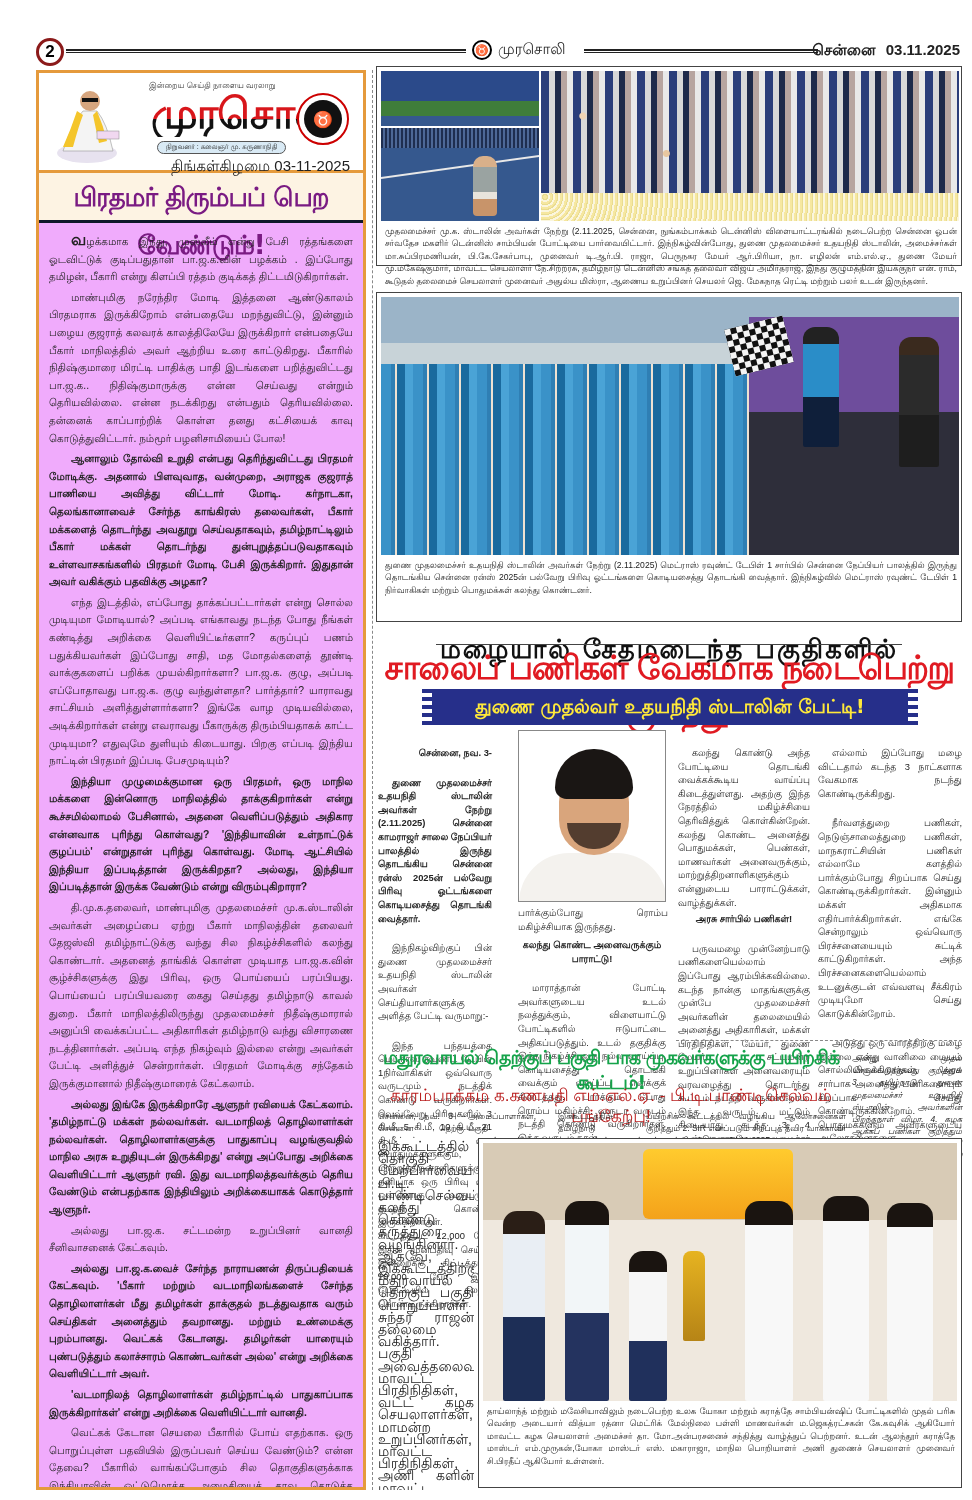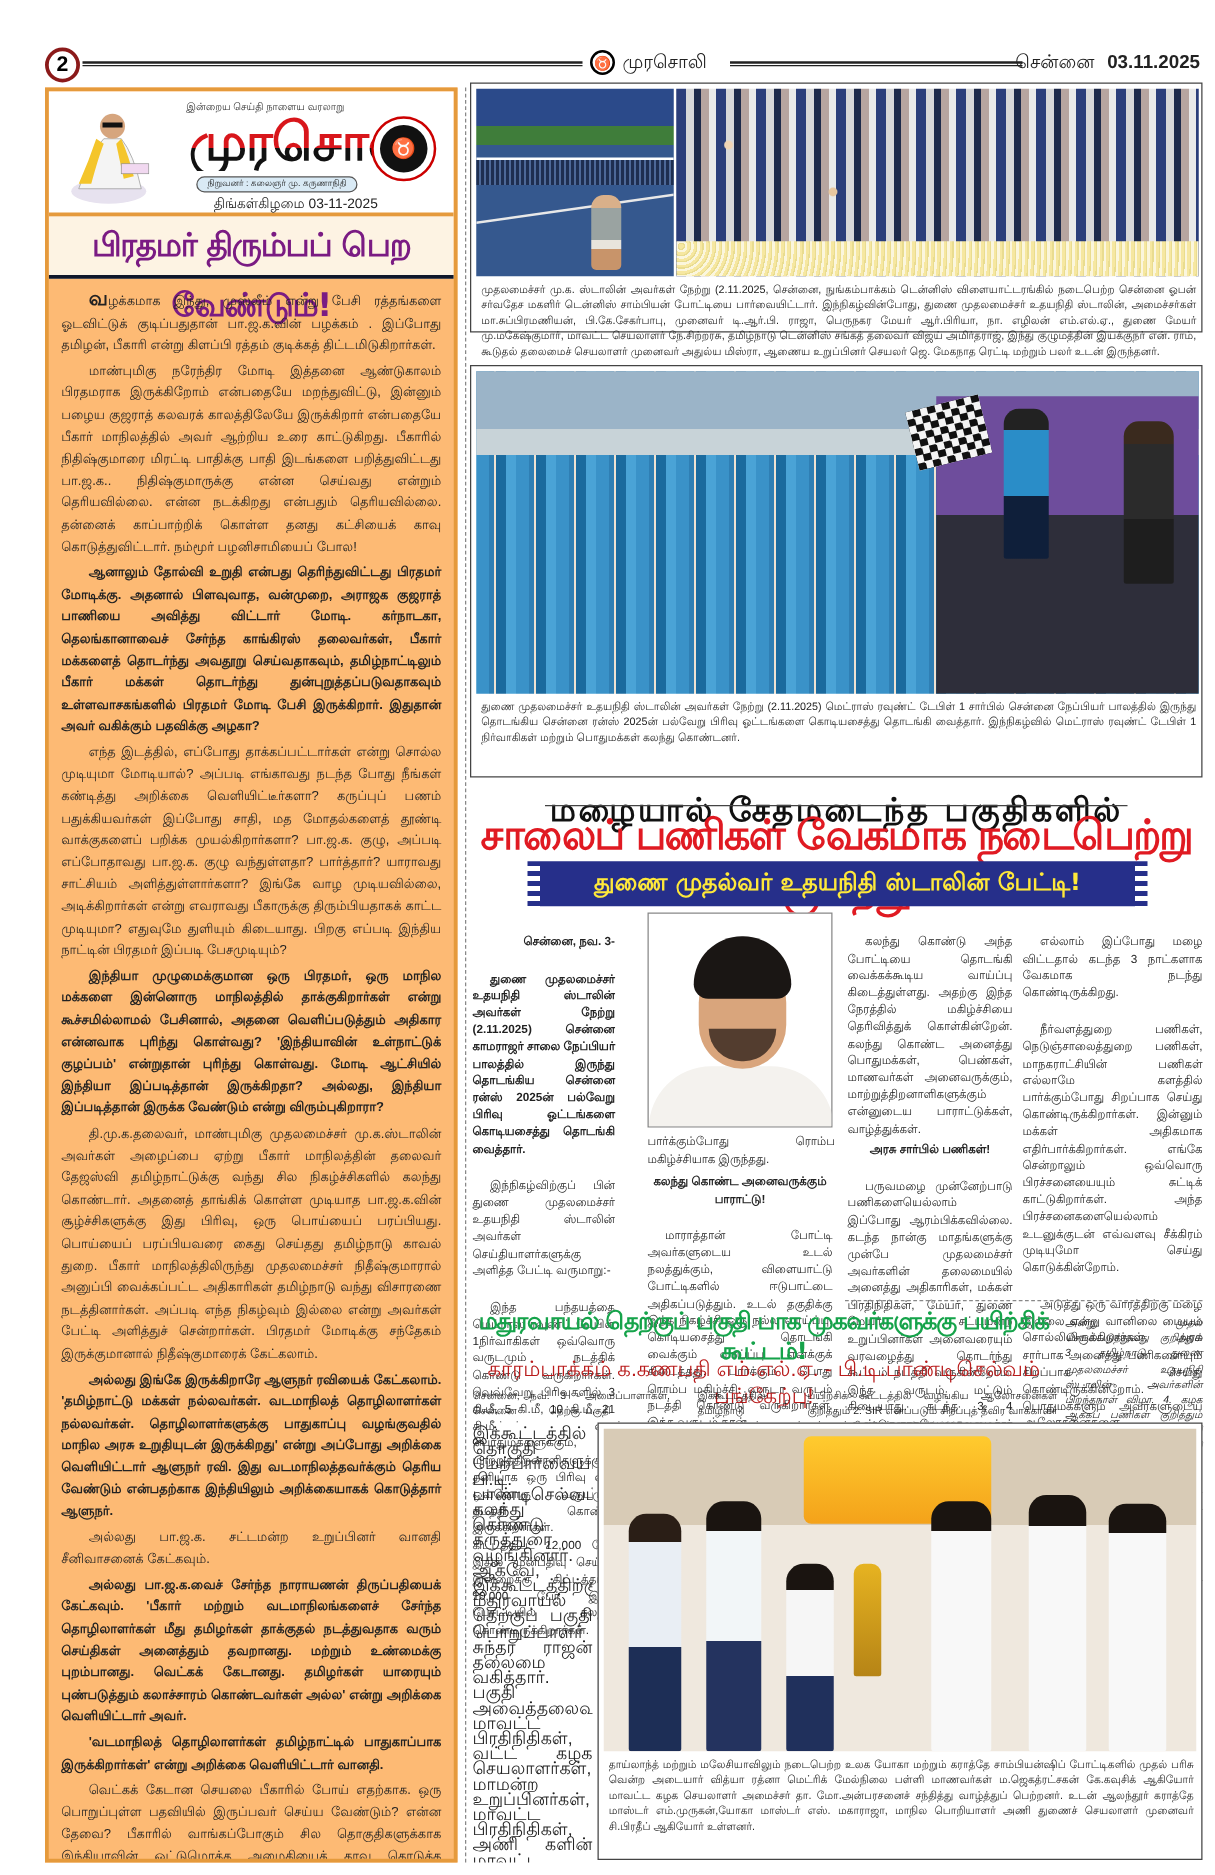--- a/index.html
+++ b/index.html
@@ -7,30 +7,30 @@
 
   
   .topbar { position: absolute; left: 36px; top: 38px; width: 924px; height: 26px; }
   .page-num { position: absolute; left: 0; top: 0; width: 28px; height: 28px; border: 3px solid #8b1a1a; border-radius: 50%; font-weight: bold; font-size: 17px; text-align: center; line-height: 22px; background: #fff; color: #000; }
   .rule { position: absolute; top: 11px; height: 4px; border-top: 2px solid #222; border-bottom: 1px solid #222; }
   .rule.r1 { left: 30px; width: 400px; }
   .rule.r2 { left: 548px; width: 234px; }
   .masthead-small { position: absolute; left: 436px; top: 2px; display: flex; align-items: center; gap: 6px; font-size: 15px; }
   .logo-circ { width: 20px; height: 20px; border: 2px solid #000; border-radius: 50%; display: inline-flex; align-items: center; justify-content: center; font-size: 11px; }
   .dateline { position: absolute; right: 0; top: 3px; font-size: 15px; font-weight: bold; }
-  .dateline .city { font-weight: normal; margin-right: 6px; }
-
-  
-  .editorial { position: absolute; left: 36px; top: 70px; width: 330px; height: 1420px; border: 3px solid #e59a3c; background: #fdba74; }
+  .dateline .city { font-weight: bold; margin-right: 6px; }
+
+  
+  .editorial { position: absolute; left: 36px; top: 70px; width: 330px; height: 1420px; border: 3px solid #e59a3c; background: #f0abfc; }
   .ed-head { height: 100px; border-bottom: 3px solid #e59a3c; position: relative; background: #fff; }
   .kalaignar { position: absolute; left: 14px; top: 8px; width: 72px; height: 84px; }
   .tagline { position: absolute; left: 110px; top: 8px; font-size: 8px; color: #333; }
   .brand { position: absolute; left: 112px; top: 18px; font-size: 42px; font-weight: 900; letter-spacing: -1px; color: #000; background: linear-gradient(to bottom, #d8161b 60%, #111 60%); -webkit-background-clip: text; background-clip: text; color: transparent; line-height: 46px; font-family: "DejaVu Sans", sans-serif; }
   .founder { position: absolute; left: 118px; top: 68px; font-size: 7px; border: 1px solid #555; border-radius: 8px; padding: 1px 8px; background: #d9eaf5; }
-  .ed-date { position: absolute; left: 132px; top: 84px; font-size: 11px; }
+  .ed-date { position: absolute; left: 132px; top: 84px; font-size: 15px; }
   .seal { position: absolute; right: 14px; top: 20px; width: 52px; height: 52px; border-radius: 50%; border: 2px solid #c00; background: #fff; display: flex; align-items: center; justify-content: center; }
   .seal .inner { width: 38px; height: 38px; border-radius: 50%; background: #111; color: #fff; font-size: 16px; display: flex; align-items: center; justify-content: center; }
   .ed-title { height: 50px; background: #fdf3e3; border-bottom: 3px solid #0f172a; color: #7a1b83; font-weight: 900; font-size: 26px; text-align: center; line-height: 48px; font-family: "DejaVu Sans", sans-serif; letter-spacing: -1px; }
   .ed-body { padding: 8px 10px 0 10px; font-size: 10.4px; line-height: 17.6px; text-align: justify; color: #222; }
   .ed-body p { text-indent: 22px; margin-bottom: 3px; }
   .ed-body p.b { font-weight: bold; }
   .ed-body p.first { text-indent: 22px; }
   .ed-body .dropcap { font-size: 16px; font-weight: 900; }
 
   

